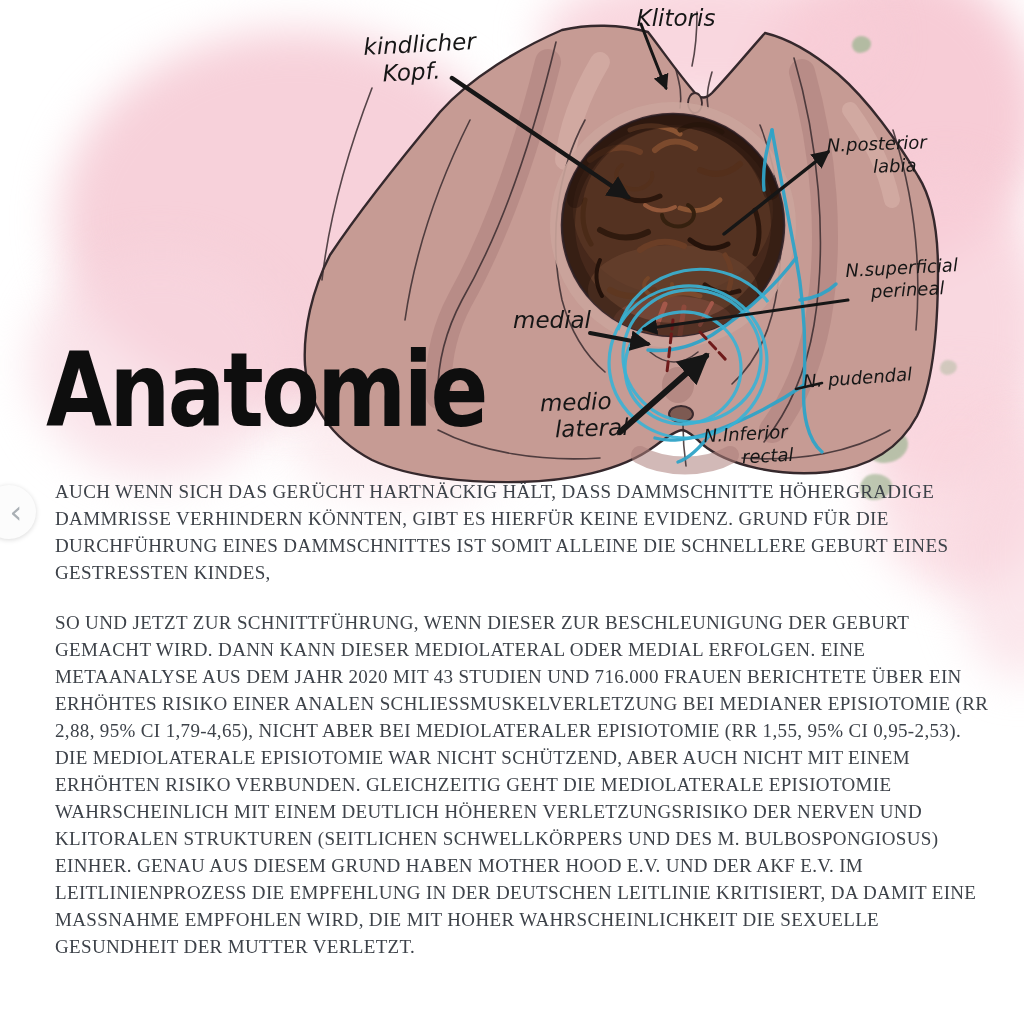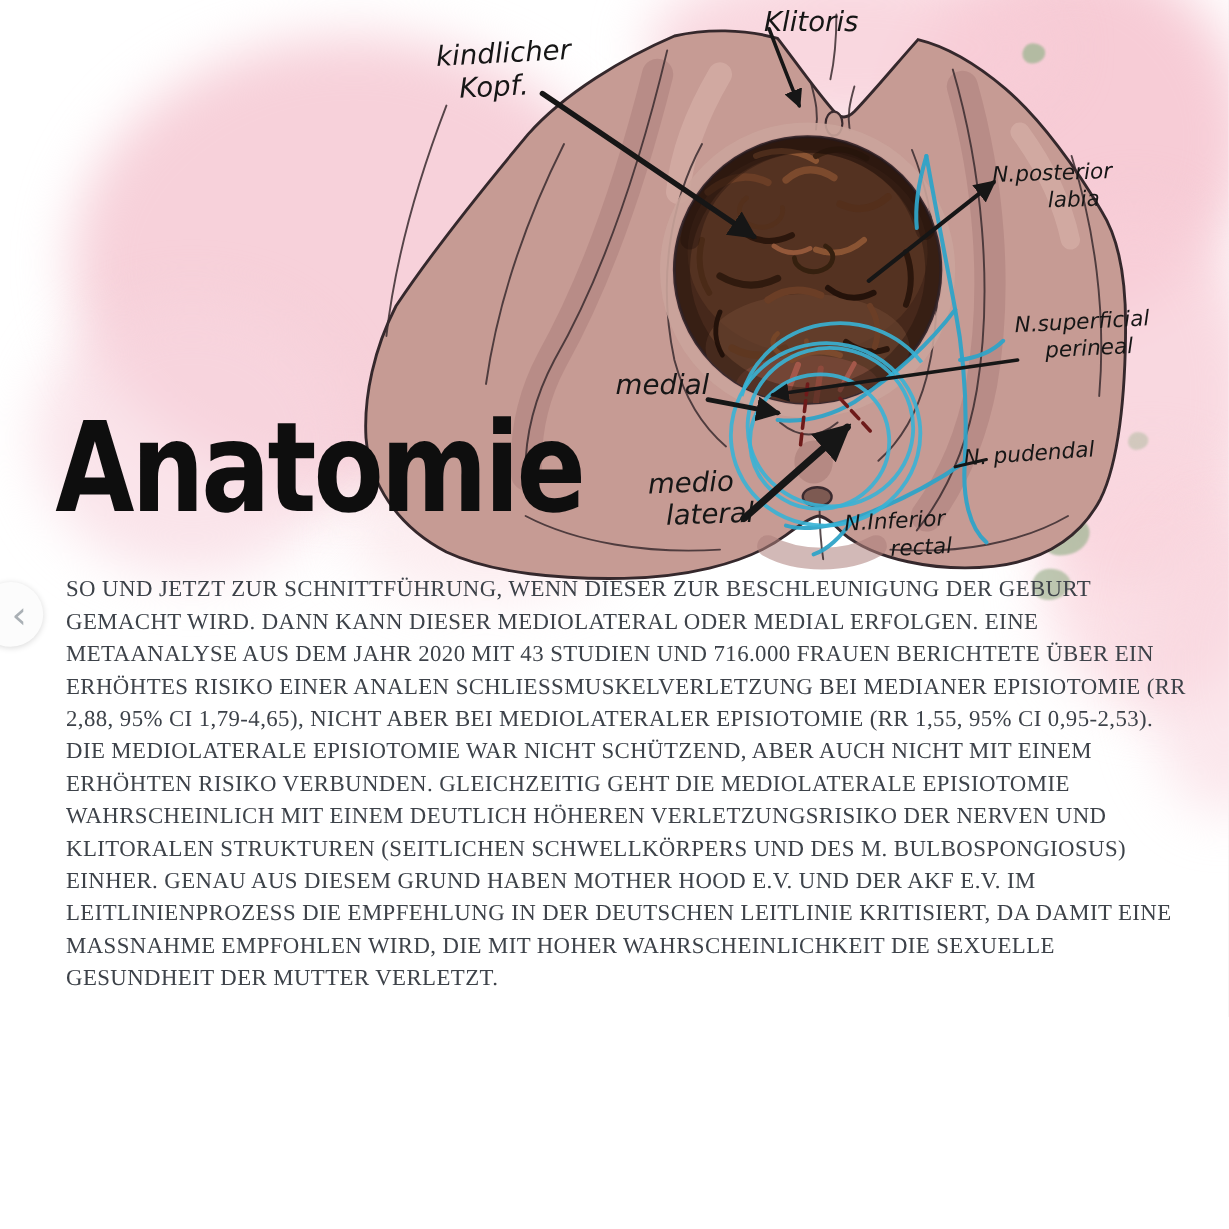--- a/index.html
+++ b/index.html
@@ -199,16 +199,17 @@
     <text class="hand hand-lg" x="592" y="436" text-anchor="middle" transform="rotate(-2 592 436)">lateral</text>
   </svg>
 
   <h1 class="title">Anatomie</h1>
 
   <div class="prev-btn">
     <span>‹</span>
   </div>
 
   <div class="article">
+    <p>AUCH WENN SICH DAS GERÜCHT HARTNÄCKIG HÄLT, DASS DAMMSCHNITTE HÖHERGRADIGE DAMMRISSE VERHINDERN KÖNNTEN, GIBT ES HIERFÜR KEINE EVIDENZ. GRUND FÜR DIE DURCHFÜHRUNG EINES DAMMSCHNITTES IST SOMIT ALLEINE DIE SCHNELLERE GEBURT EINES GESTRESSTEN KINDES,</p>
     <p>SO UND JETZT ZUR SCHNITTFÜHRUNG, WENN DIESER ZUR BESCHLEUNIGUNG DER GEBURT GEMACHT WIRD. DANN KANN DIESER MEDIOLATERAL ODER MEDIAL ERFOLGEN. EINE METAANALYSE AUS DEM JAHR 2020 MIT 43 STUDIEN UND 716.000 FRAUEN BERICHTETE ÜBER EIN ERHÖHTES RISIKO EINER ANALEN SCHLIESSMUSKELVERLETZUNG BEI MEDIANER EPISIOTOMIE (RR 2,88, 95% CI 1,79-4,65), NICHT ABER BEI MEDIOLATERALER EPISIOTOMIE (RR 1,55, 95% CI 0,95-2,53). DIE MEDIOLATERALE EPISIOTOMIE WAR NICHT SCHÜTZEND, ABER AUCH NICHT MIT EINEM ERHÖHTEN RISIKO VERBUNDEN. GLEICHZEITIG GEHT DIE MEDIOLATERALE EPISIOTOMIE WAHRSCHEINLICH MIT EINEM DEUTLICH HÖHEREN VERLETZUNGSRISIKO DER NERVEN UND KLITORALEN STRUKTUREN (SEITLICHEN SCHWELLKÖRPERS UND DES M. BULBOSPONGIOSUS) EINHER. GENAU AUS DIESEM GRUND HABEN MOTHER HOOD E.V. UND DER AKF E.V. IM LEITLINIENPROZESS DIE EMPFEHLUNG IN DER DEUTSCHEN LEITLINIE KRITISIERT, DA DAMIT EINE MASSNAHME EMPFOHLEN WIRD, DIE MIT HOHER WAHRSCHEINLICHKEIT DIE SEXUELLE GESUNDHEIT DER MUTTER VERLETZT.</p>
   </div>
 
 </div>
 
 </body></html>

